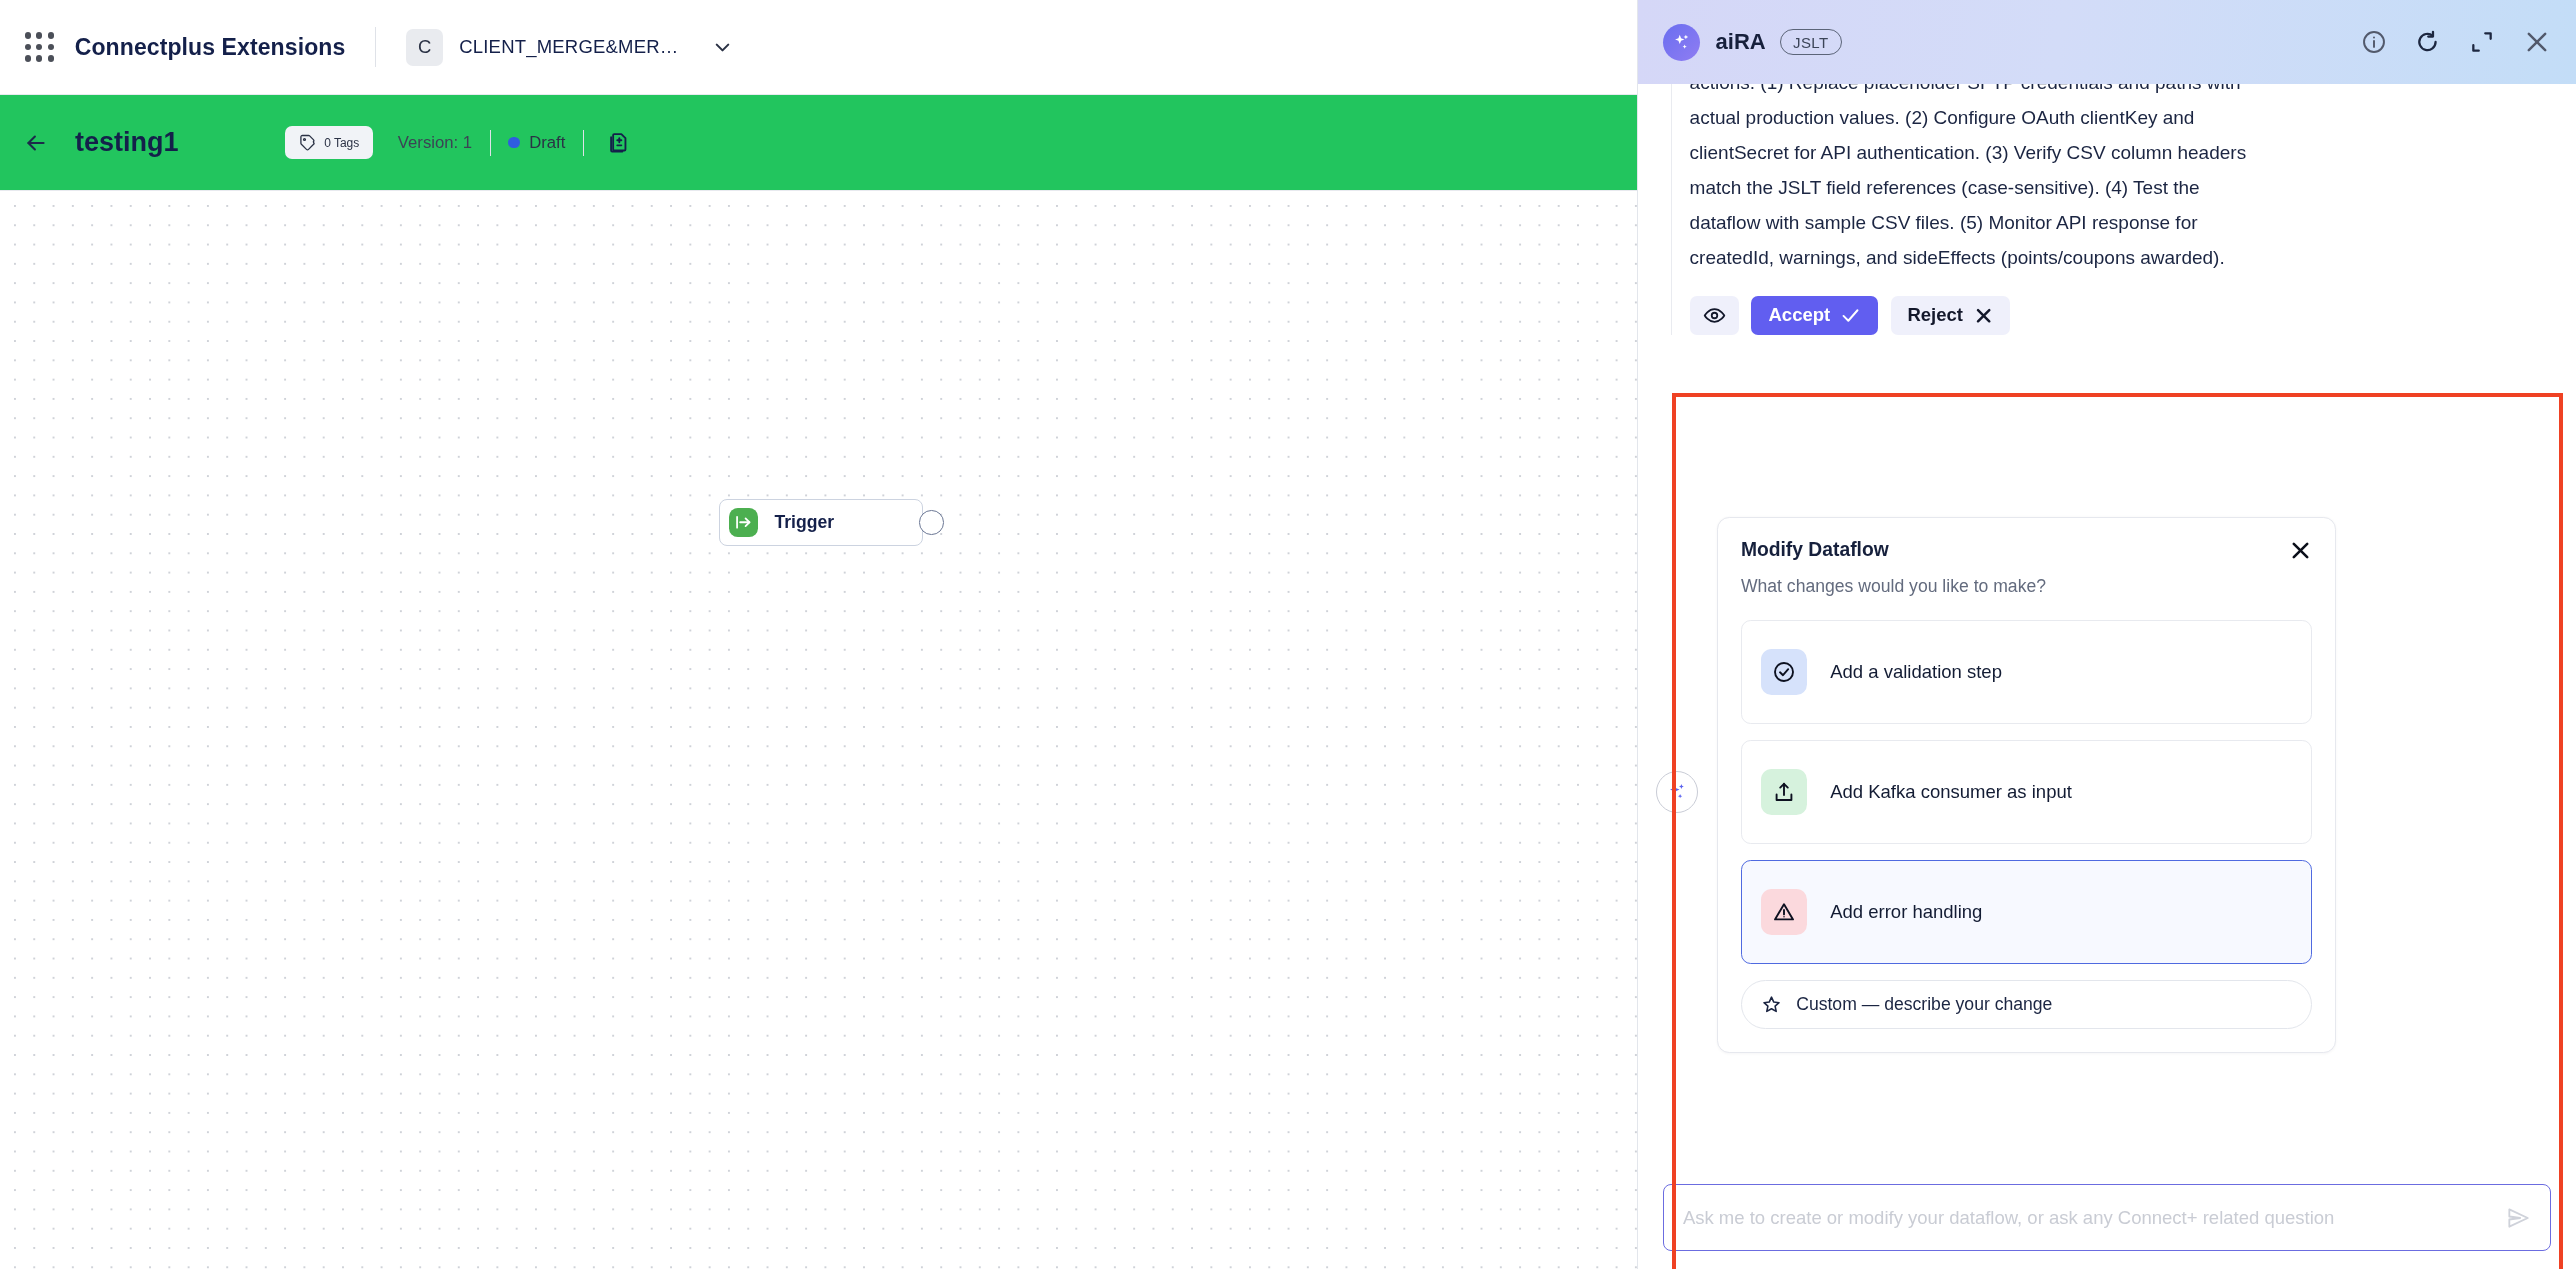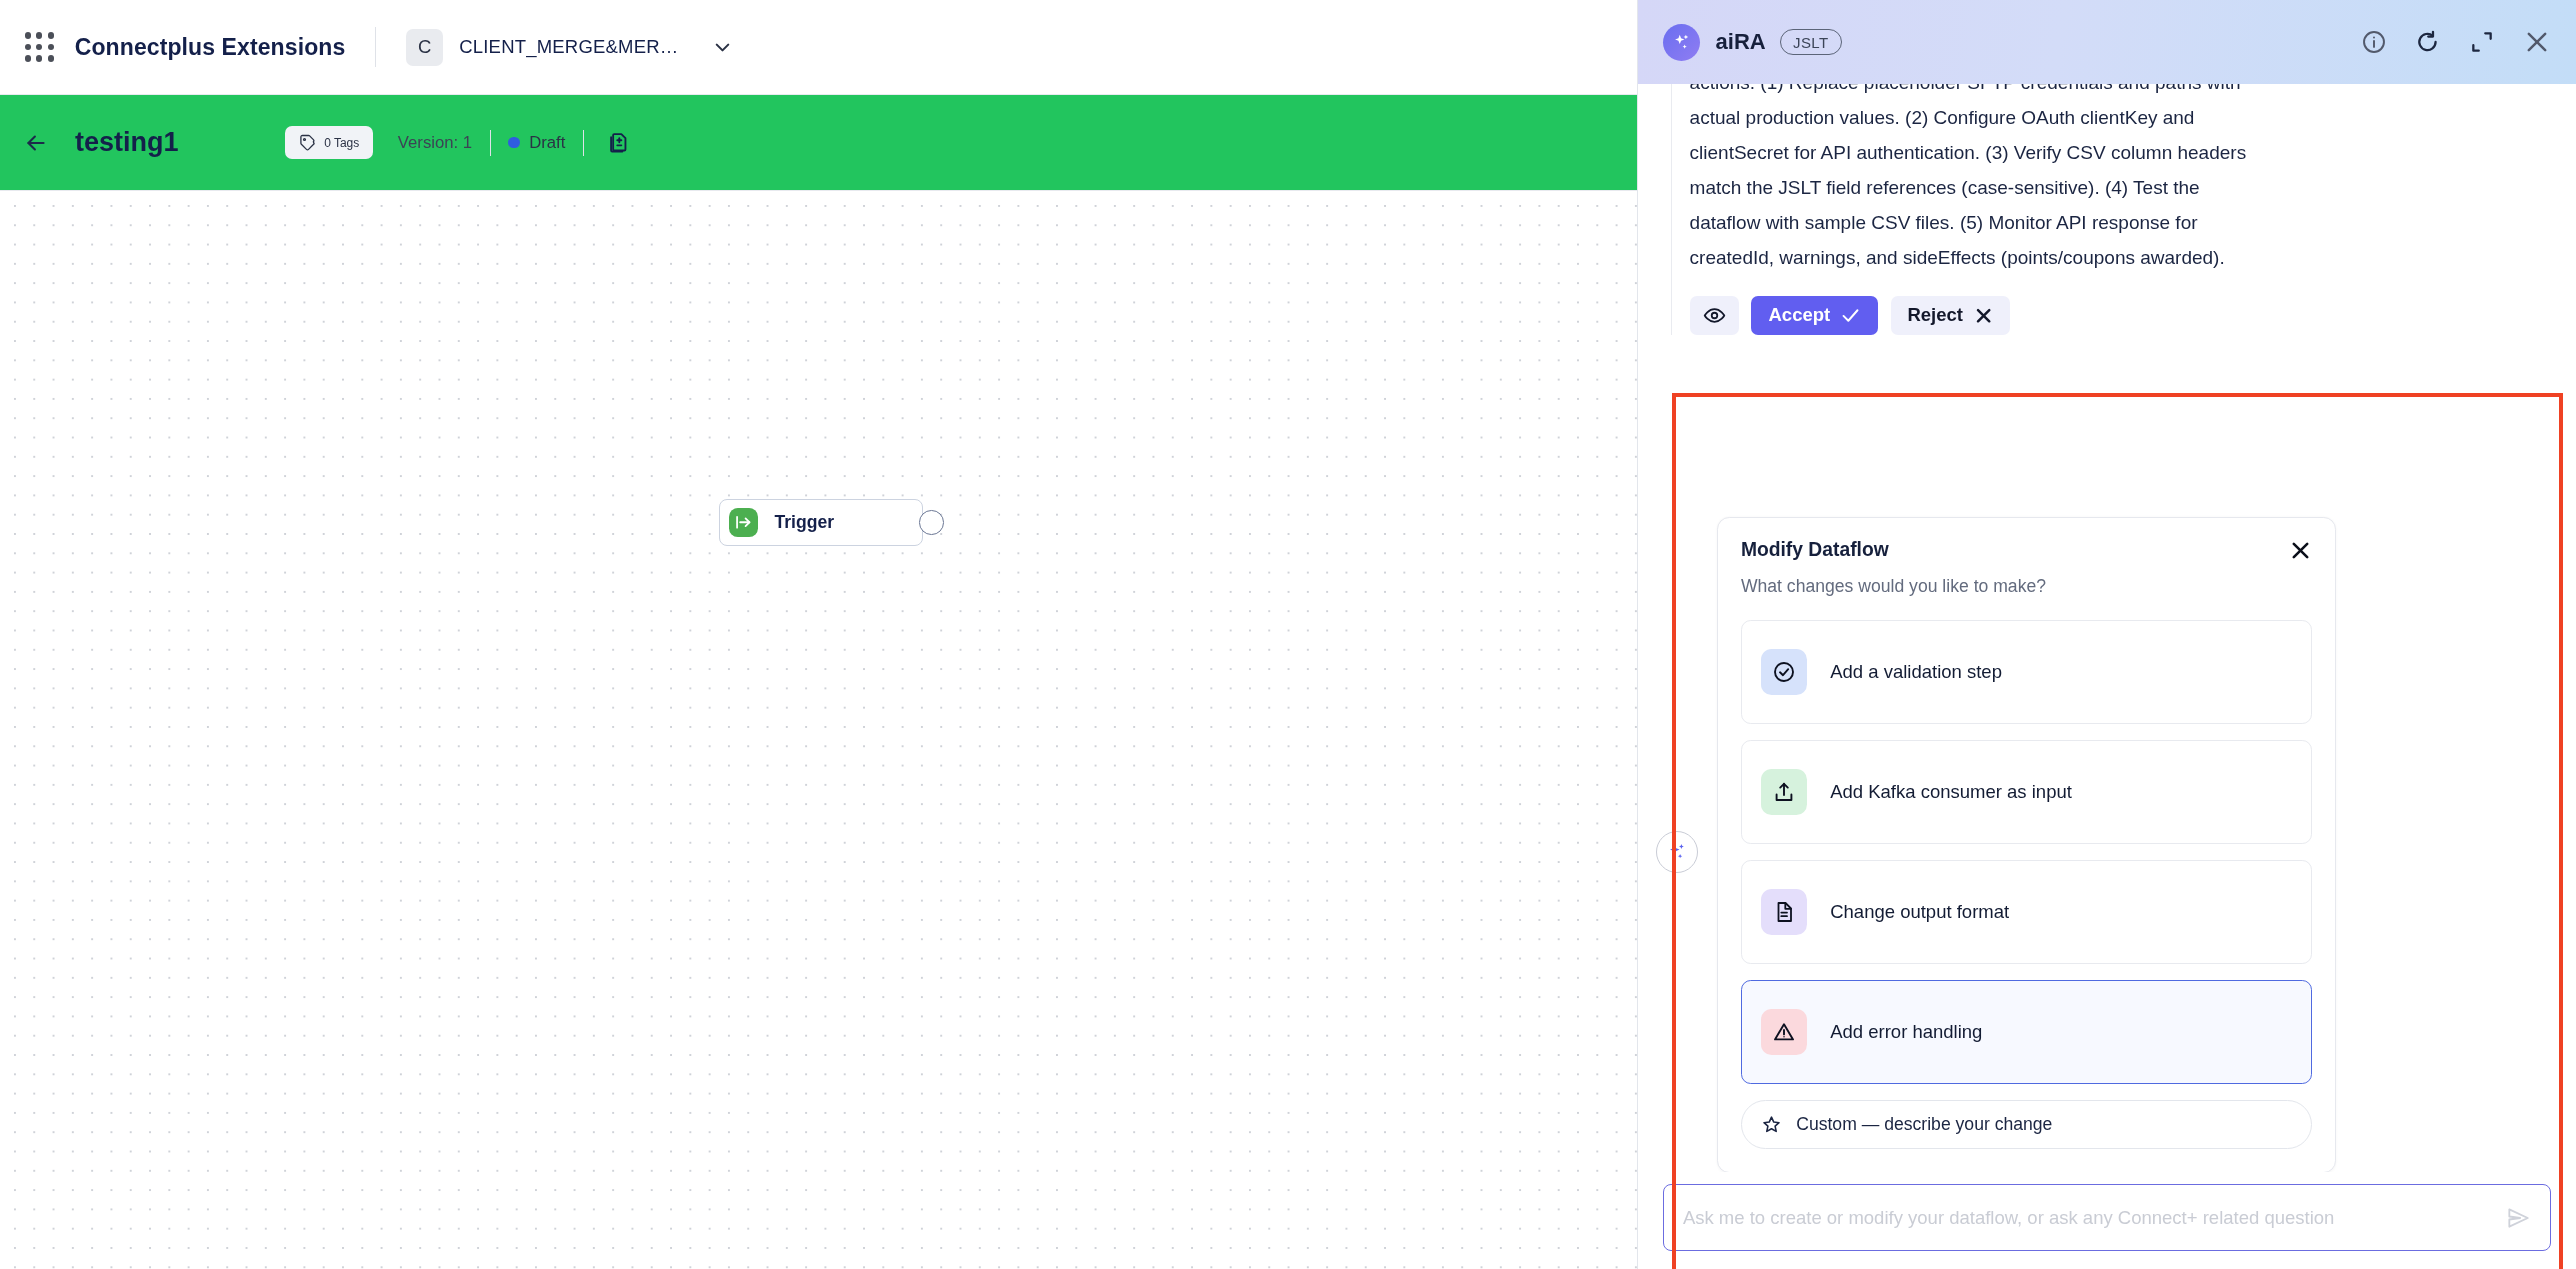--- a/index.html
+++ b/index.html
@@ -414,31 +414,20 @@
               <div class="option-icon" style="background:#d6f2dd">
                 <svg width="24" height="24" viewBox="0 0 24 24" fill="none" stroke="currentColor" stroke-width="1.9" stroke-linecap="round" stroke-linejoin="round">
                     <polyline points="8.2 7.6 12 3.8 15.8 7.6"></polyline>
                     <line x1="12" y1="3.8" x2="12" y2="15"></line>
                     <polyline points="4.6 14.4 4.6 20 19.4 20 19.4 14.4"></polyline>
                   </svg>
               </div>
               <div class="option-label">Add Kafka consumer as input</div>
             </div>
 
-            <div class="option-card">
-              <div class="option-icon" style="background:#e4defb">
-                <svg width="24" height="24" viewBox="0 0 24 24" fill="none" stroke="currentColor" stroke-width="1.8" stroke-linecap="round" stroke-linejoin="round">
-                    <path d="M6.5 3h7L19 8.5V21H6.5z"></path>
-                    <polyline points="13.3 3 13.3 8.8 19 8.8"></polyline>
-                    <line x1="9.3" y1="12.6" x2="15" y2="12.6"></line>
-                    <line x1="9.3" y1="16.2" x2="15" y2="16.2"></line>
-                  </svg>
-              </div>
-              <div class="option-label">Change output format</div>
-            </div>
 
             <div class="option-card selected">
               <div class="option-icon" style="background:#fbd9dd">
                 <svg width="24" height="24" viewBox="0 0 24 24" fill="none" stroke="currentColor" stroke-width="1.9" stroke-linecap="round" stroke-linejoin="round">
                     <path d="M12 4.2 21 19.4H3z"></path>
                     <line x1="12" y1="10" x2="12" y2="14.4"></line>
                     <circle cx="12" cy="16.7" r="0.75" fill="currentColor" stroke="none"></circle>
                   </svg>
               </div>
               <div class="option-label">Add error handling</div>

